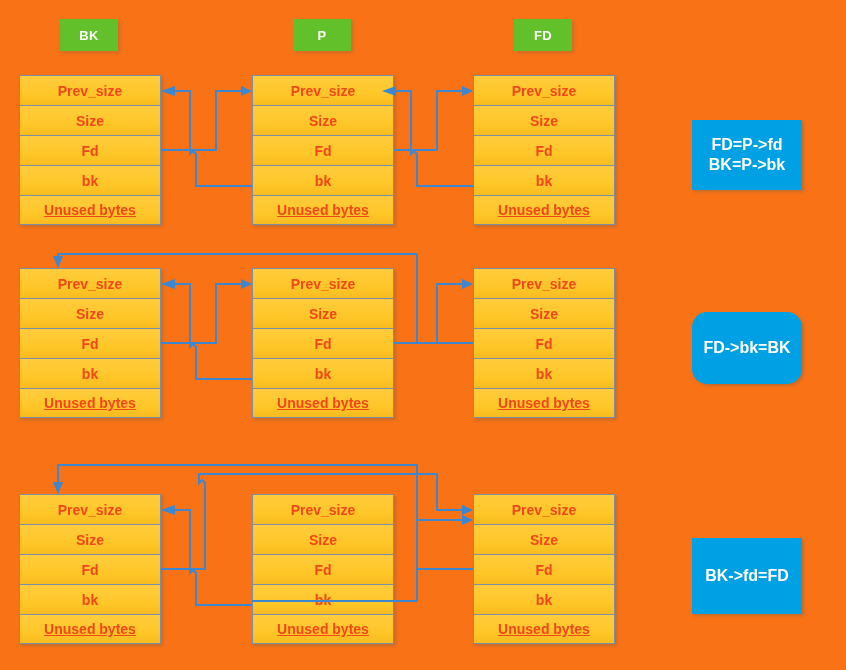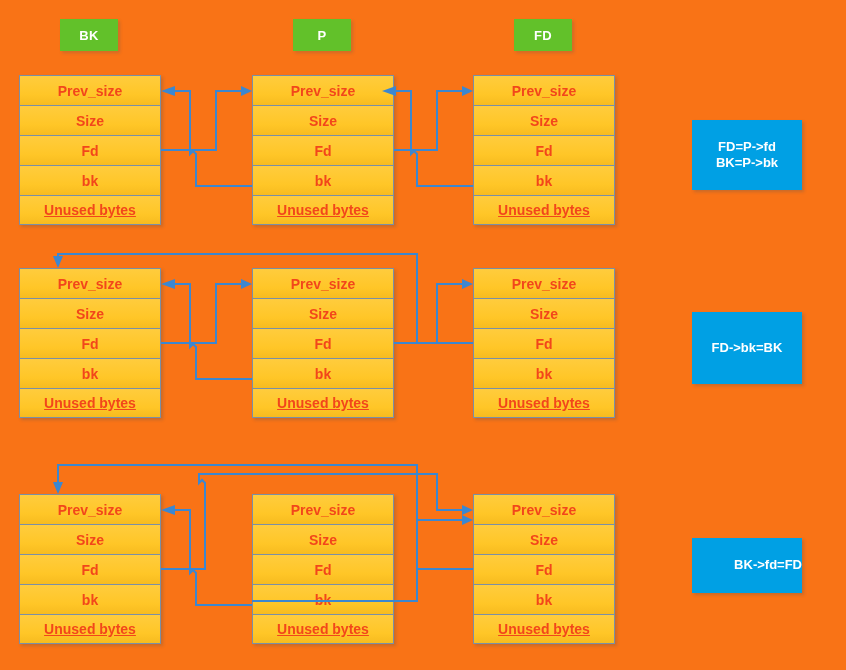--- a/index.html
+++ b/index.html
@@ -61,21 +61,21 @@
     border-bottom-width: 1px;
     text-decoration: underline;
   }
 
   
   .callout {
     position: absolute;
     width: 110px;
     background: #00a0e4;
     color: #ffffff;
-    font-size: 13px;
+    font-size: 16px;
     font-weight: bold;
     display: flex;
     flex-direction: column;
     align-items: center;
     justify-content: center;
     box-shadow: 2px 2px 3px rgba(60,80,100,0.25);
     line-height: 1.25;
   }
   .callout span { display: block; white-space: nowrap; }
 
@@ -173,24 +173,24 @@
     <div class="cell">Size</div>
     <div class="cell">Fd</div>
     <div class="cell">bk</div>
     <div class="cell">Unused bytes</div>
   </div>
 
   <div class="callout" style="left:692px; top:120px; height:70px;">
     <span>FD=P-&gt;fd</span>
     <span>BK=P-&gt;bk</span>
   </div>
-  <div class="callout" style="left:692px; top:312px; height:72px;">
+  <div class="callout" style="left:692px; top:312px; height:72px;border-radius:15px;">
     <span>FD-&gt;bk=BK</span>
   </div>
-  <div class="callout" style="left:692px; top:538px; height:55px;align-items:flex-end;">
+  <div class="callout" style="left:692px; top:538px; height:76px;">
     <span>BK-&gt;fd=FD</span>
   </div>
 
   <svg id="arrows" viewBox="0 0 846 670">
 
     <path d="M161,150 H216 V91 H245"></path>
     <polygon class="arrowhead" points="252,91 241,86 241,96"></polygon>
 
     <path d="M252,186 H196 V154 L193,151 L190,154 V91 H175"></path>
     <polygon class="arrowhead" points="161,91 175,86 175,96"></polygon>

